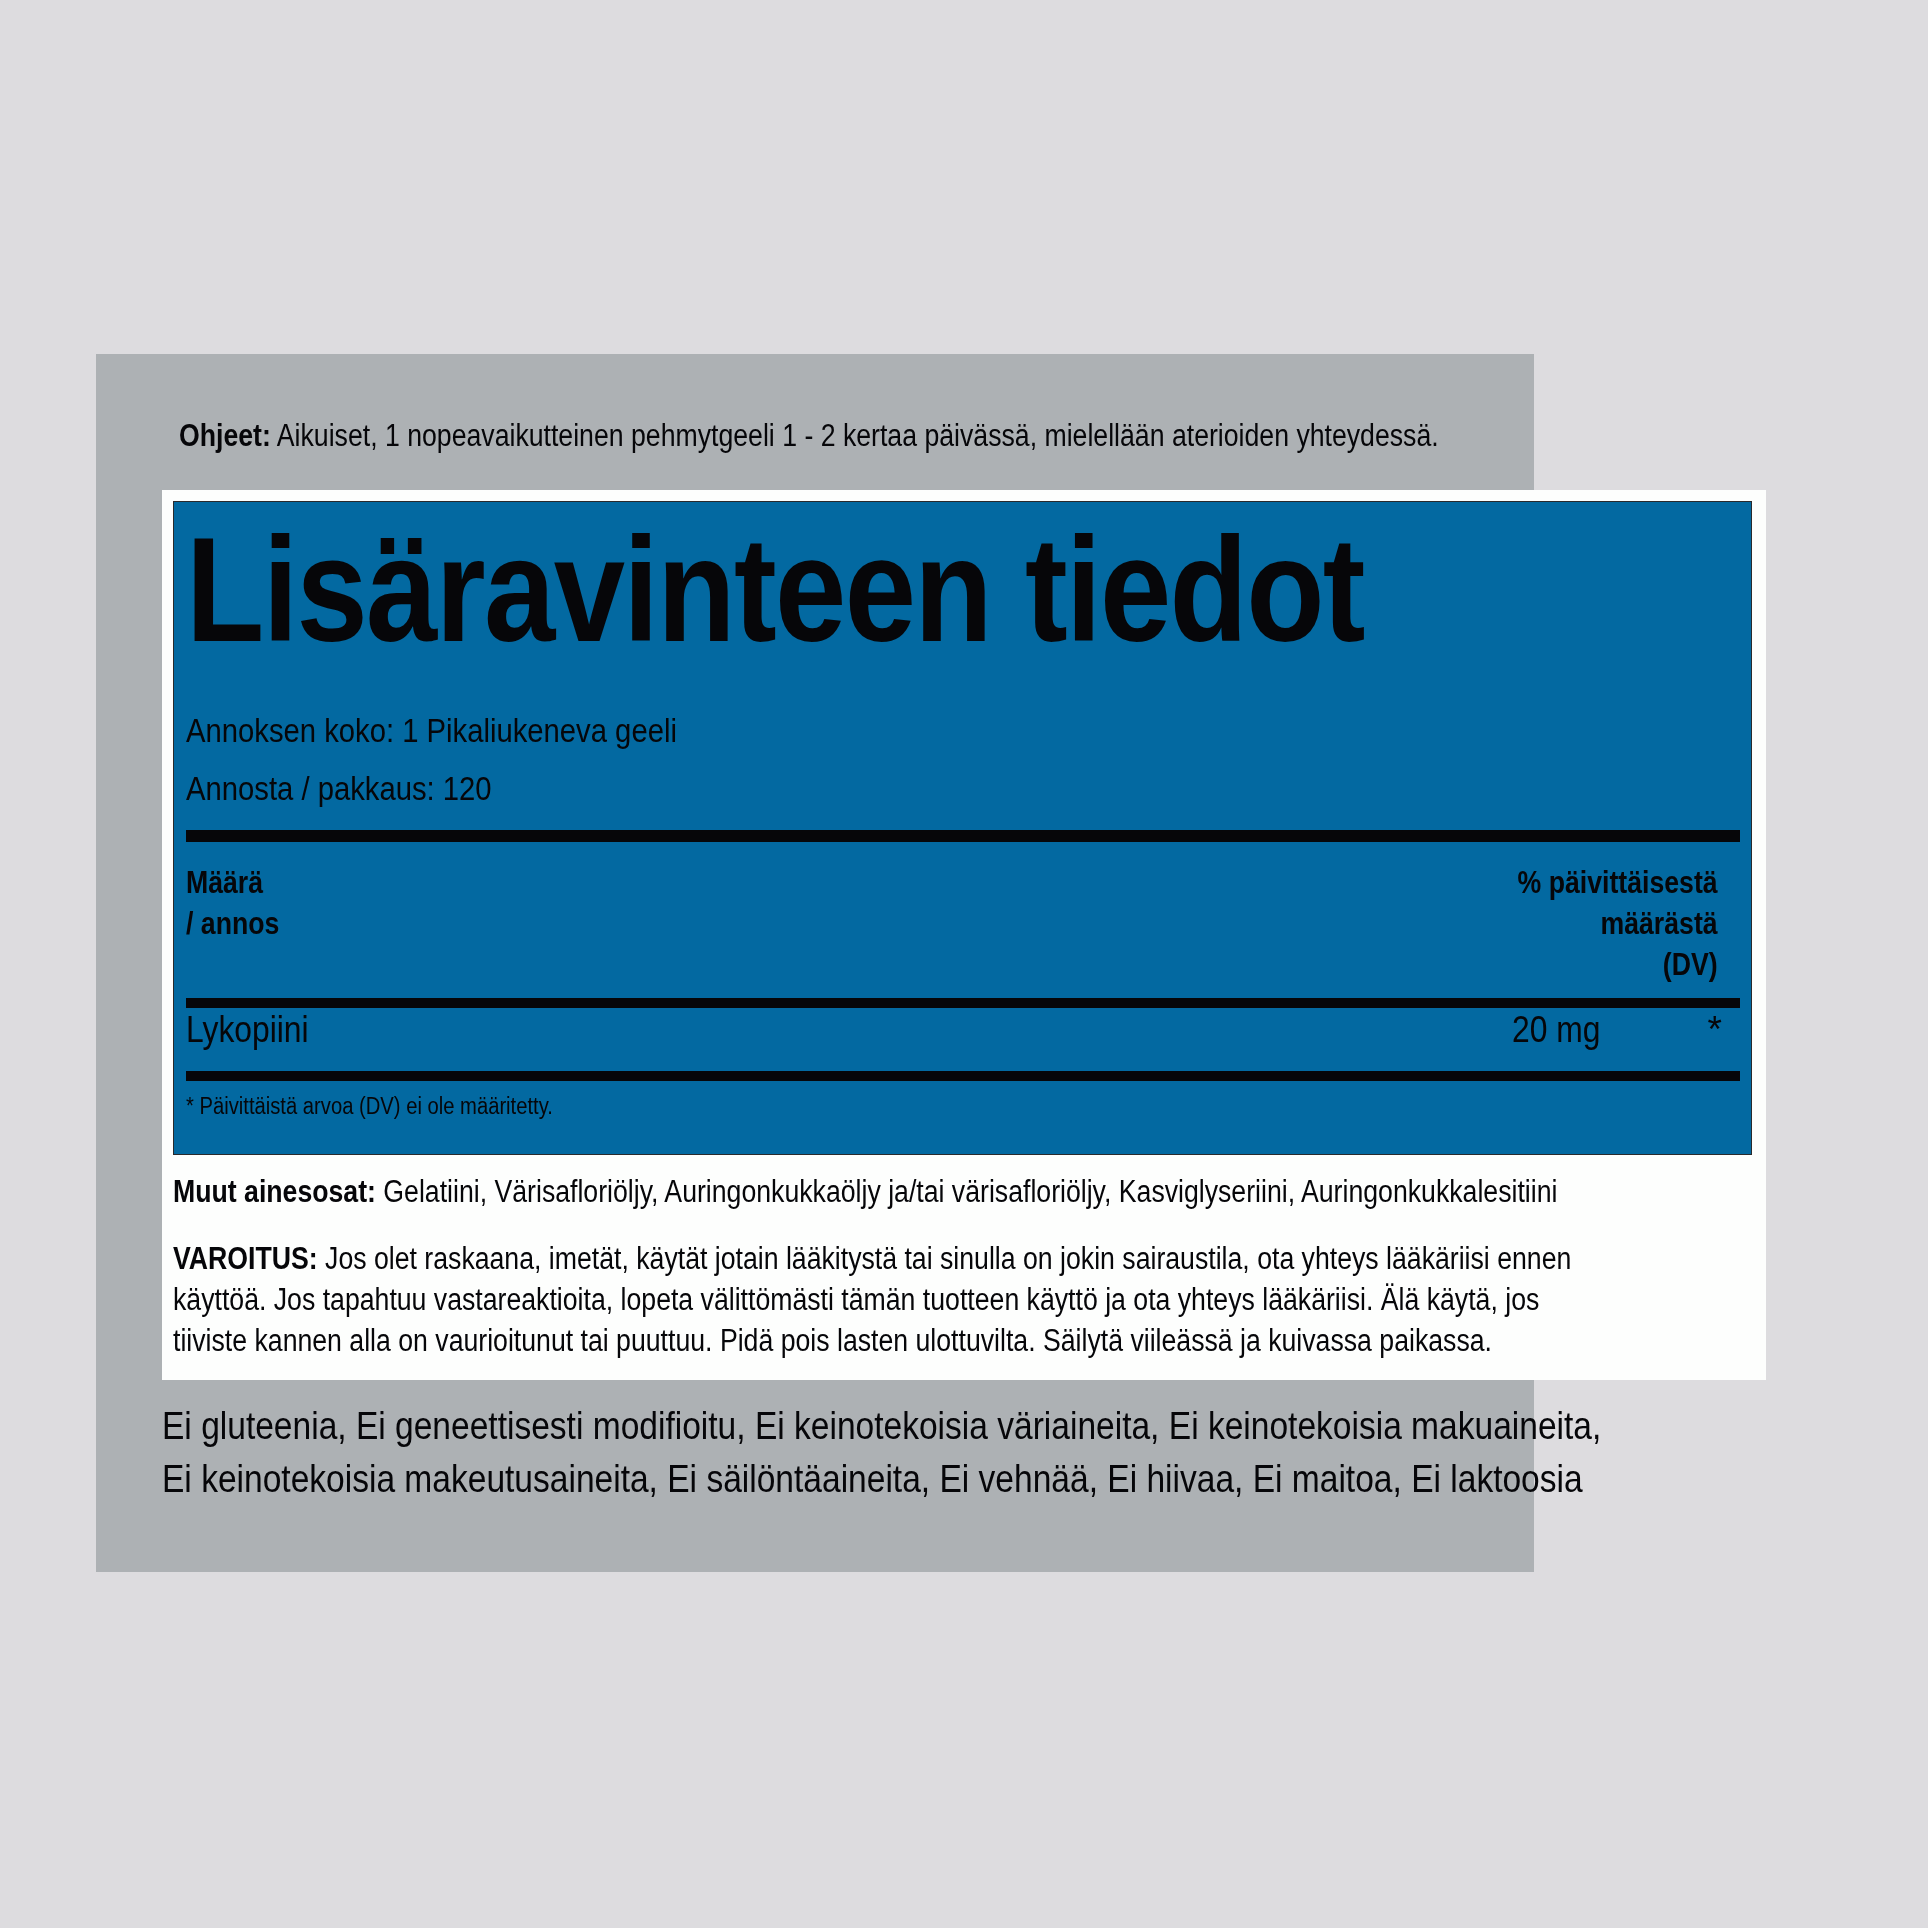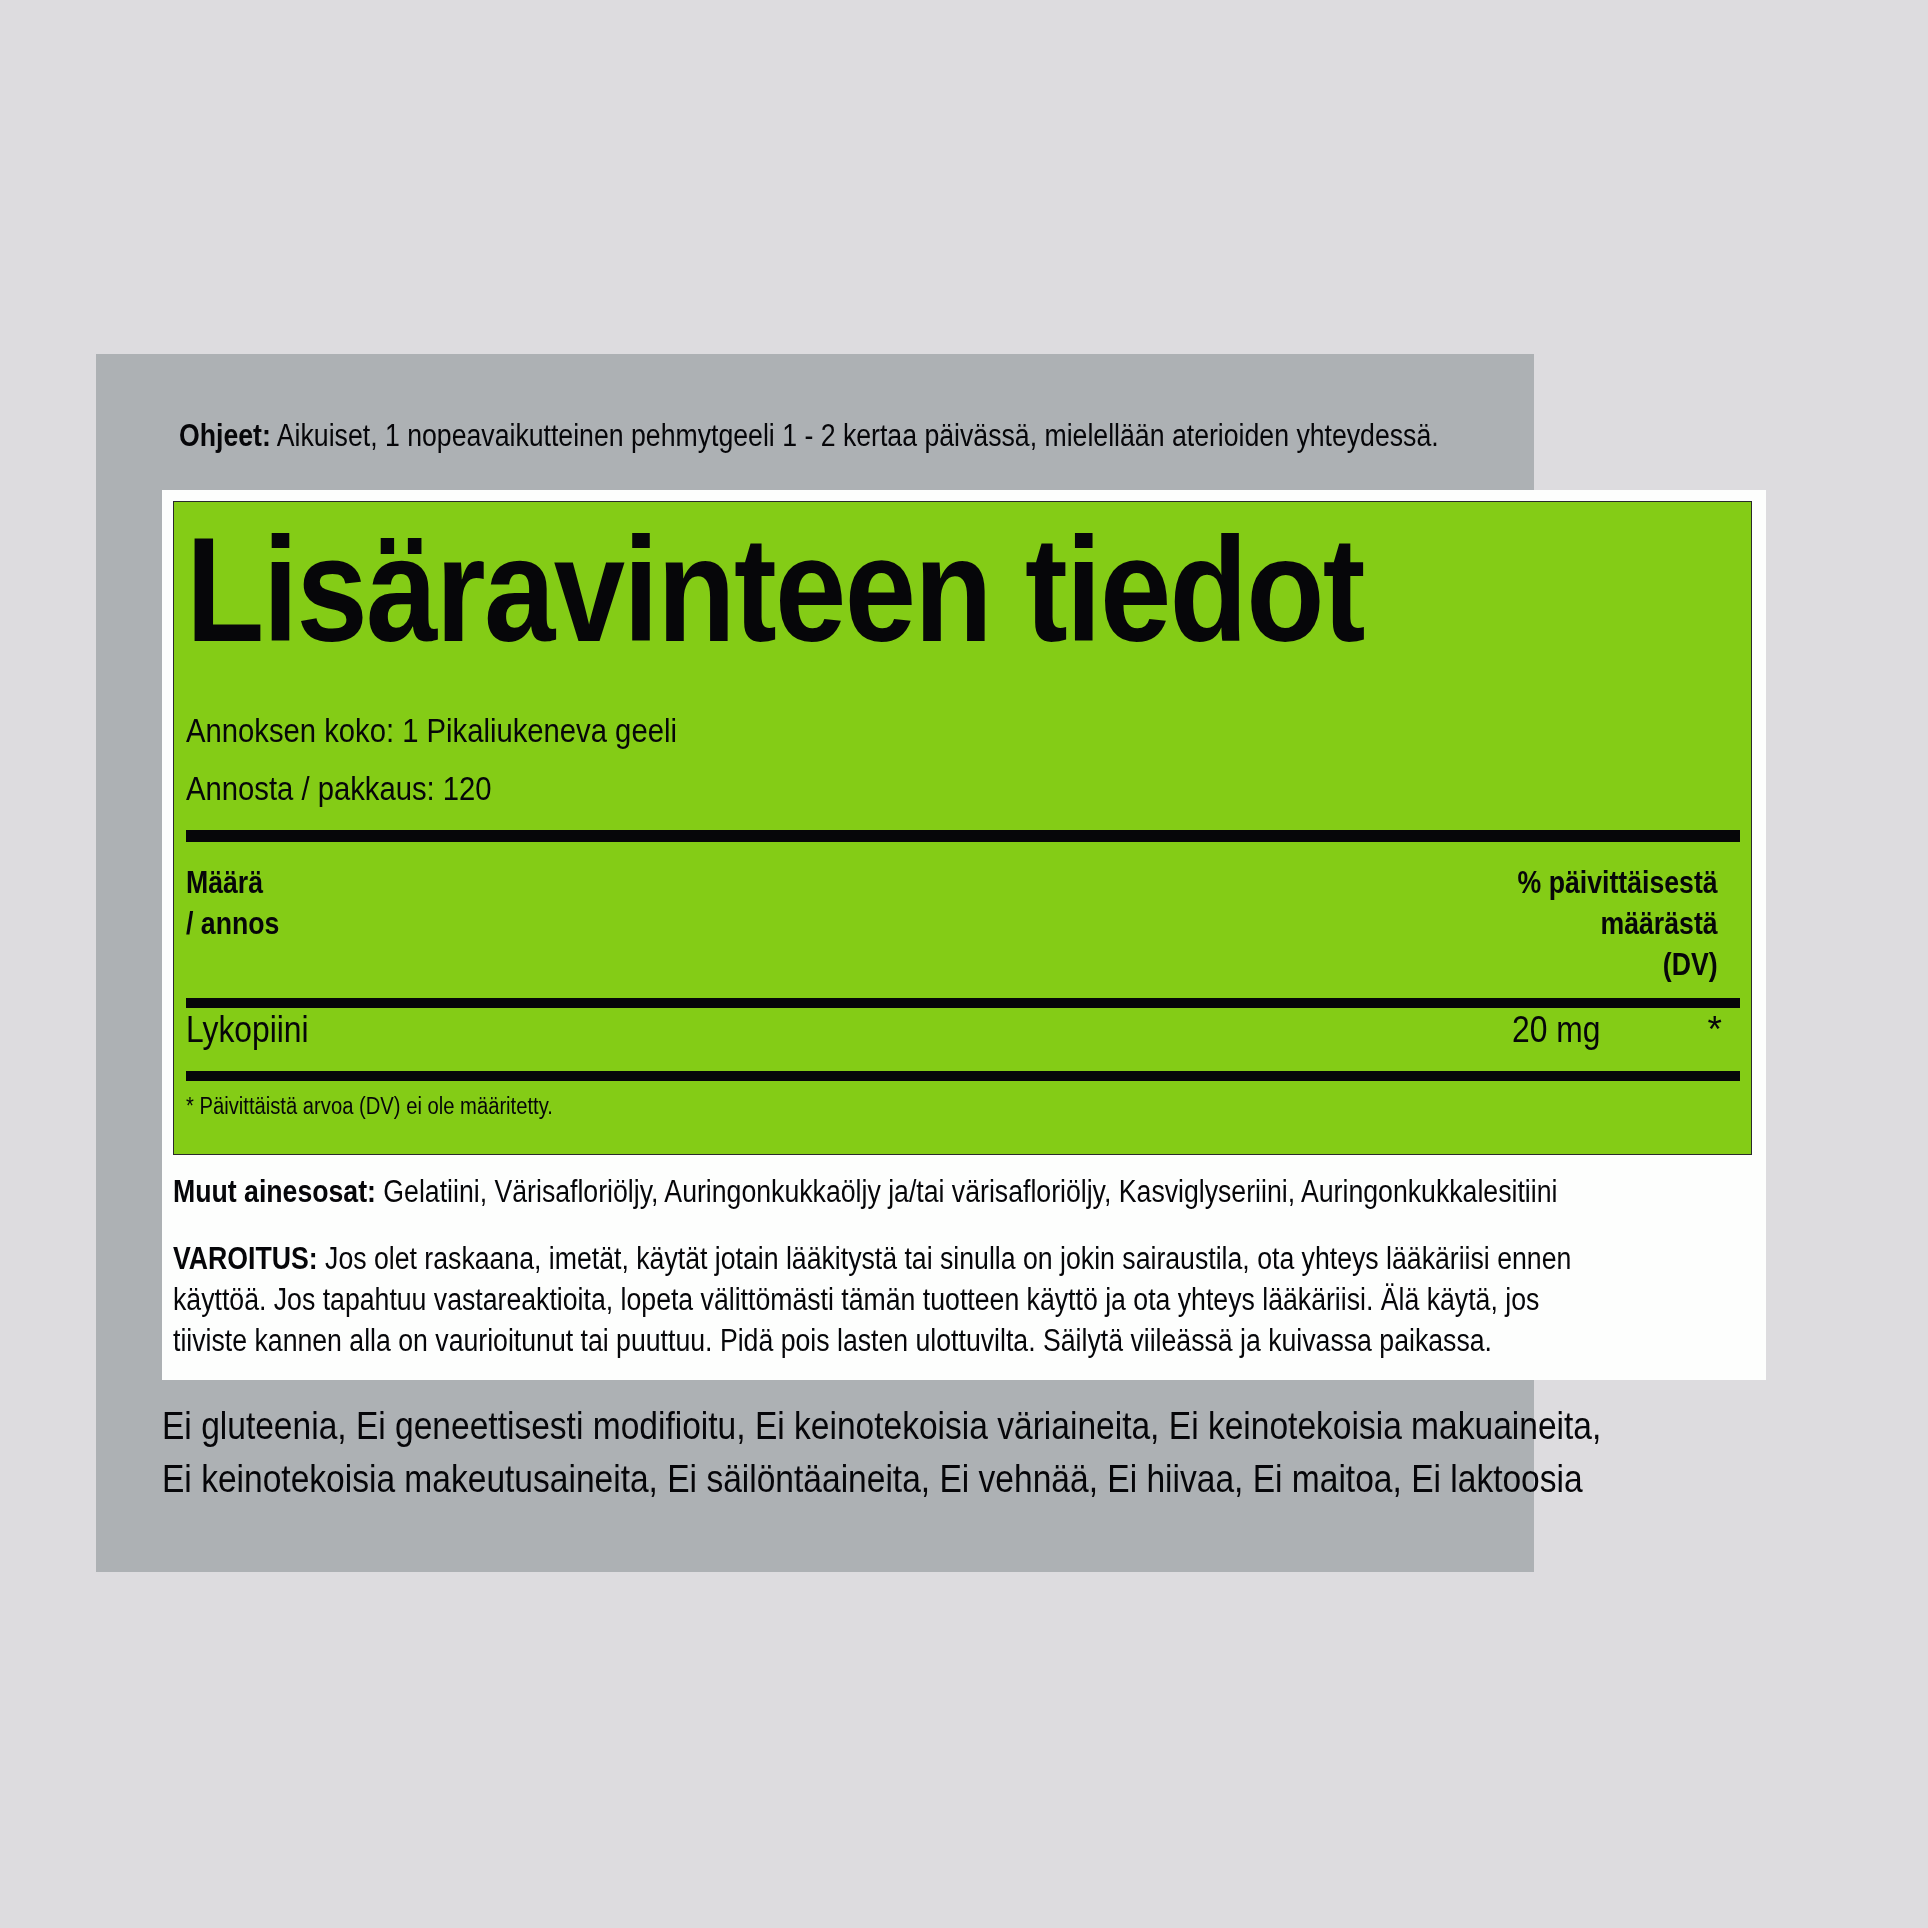--- a/index.html
+++ b/index.html
@@ -44,21 +44,21 @@
     height: 890px;
     background: #fdfefd;
   }
   .facts-box {
     position: absolute;
     left: 11.3px;
     top: 11.3px;
     width: 1577px;
     height: 652px;
     border: 1.9px solid #2a2a2c;
-    background: #84cc16;
+    background: #0369a1;
   }
   .title {
     position: absolute;
     left: 11.3px;
     top: 13px;
     font-size: 149px;
     font-weight: bold;
     line-height: 1;
     white-space: nowrap;
     transform: scaleX(0.86);

